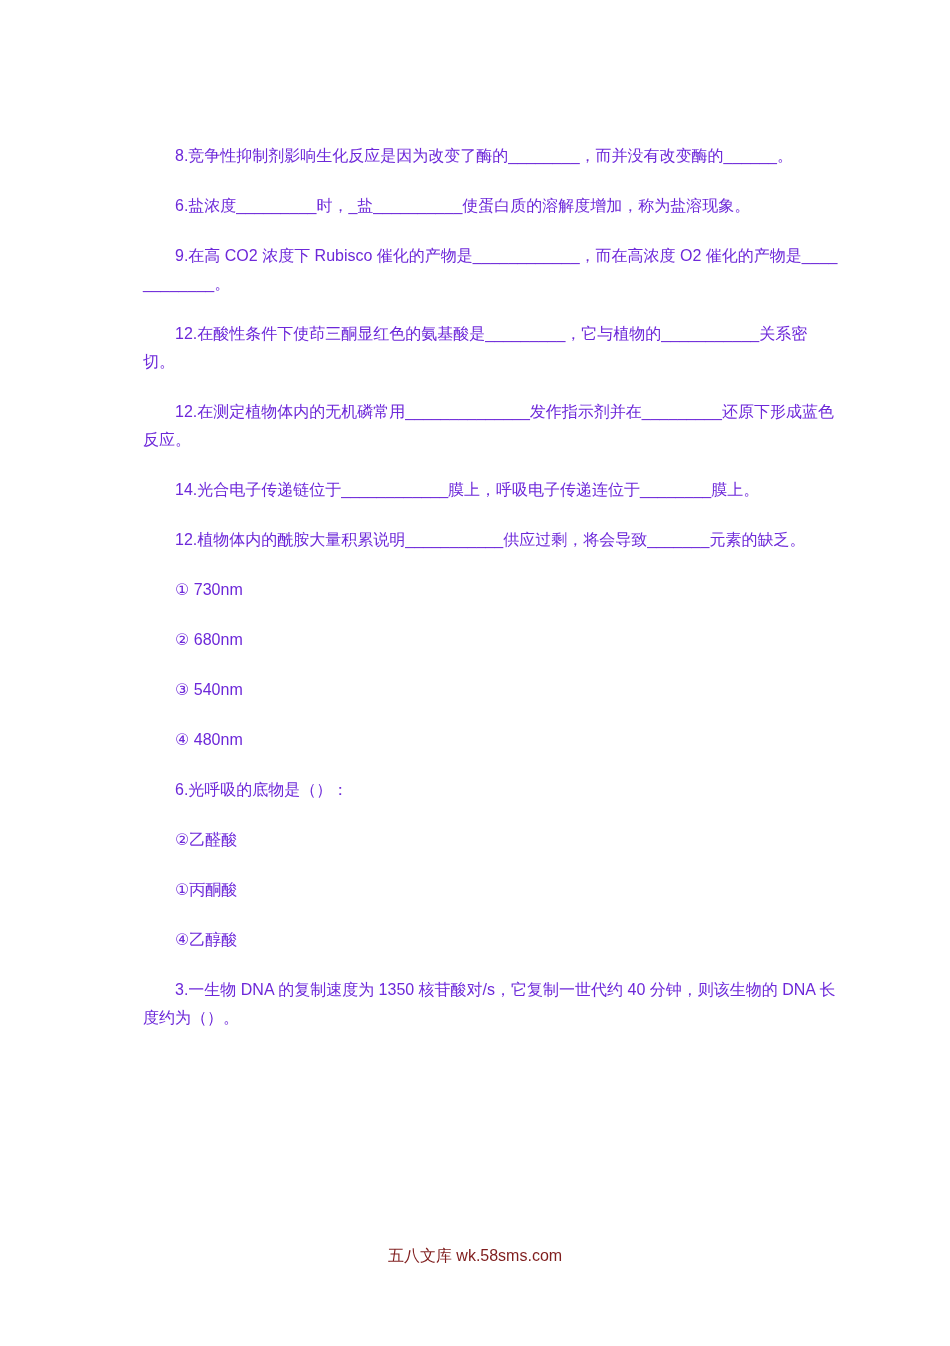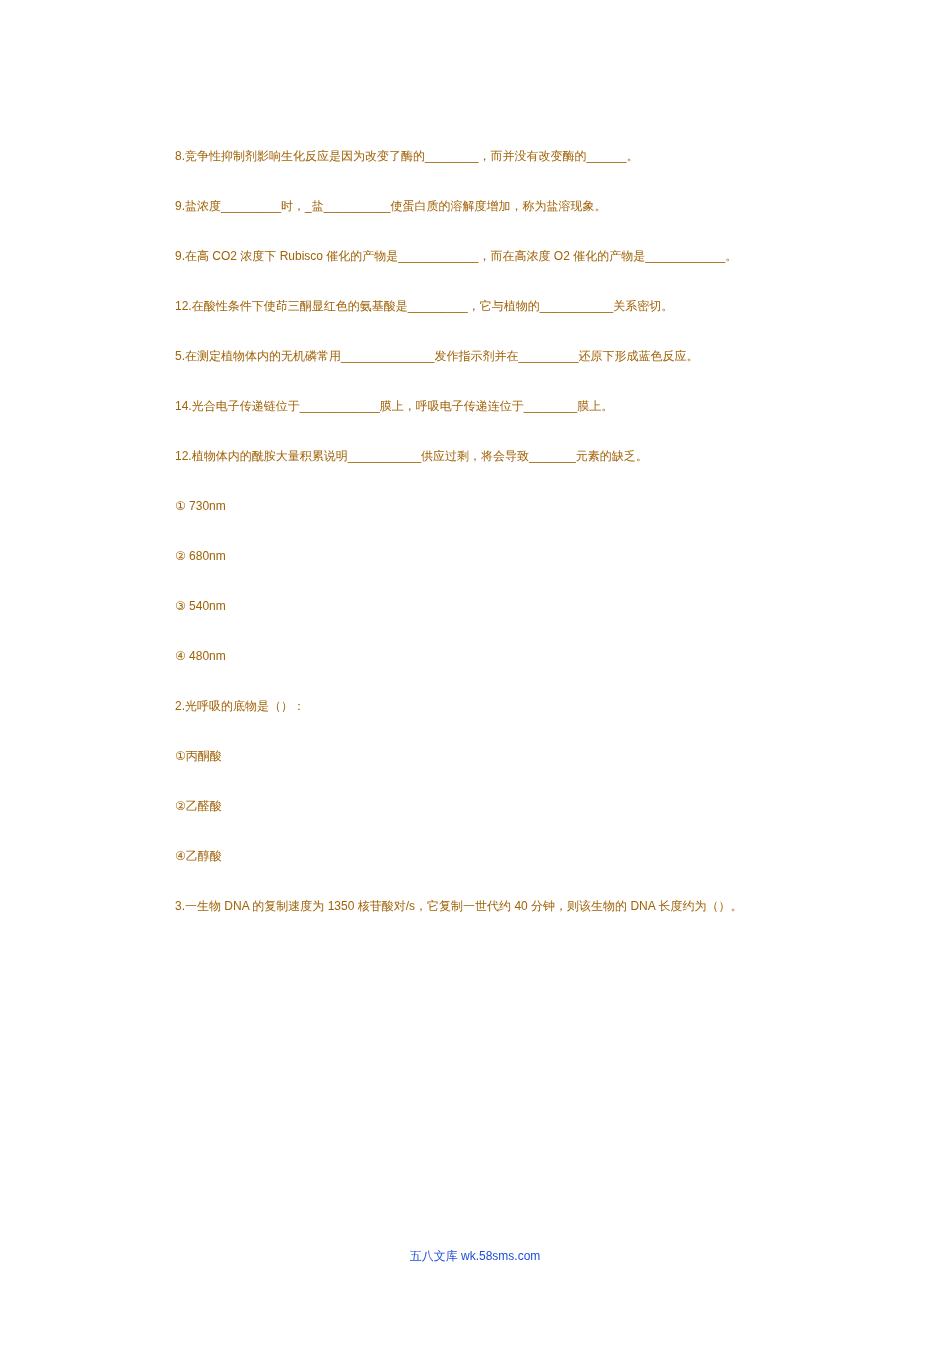--- a/index.html
+++ b/index.html
@@ -16,55 +16,55 @@
     overflow: hidden;
   }
   .doc {
     position: absolute;
     top: 142px;
     left: 143px;
     width: 695px;
   }
   .para {
     margin: 0 0 22px 0;
-    font-size: 12px;
+    font-size: 16px;
     line-height: 28px;
     text-indent: 32px;
-    color: #a16207;
+    color: #6d28d9;
     word-break: break-all;
     white-space: normal;
   }
   .footer {
     position: absolute;
     top: 1244px;
     left: 0;
     width: 950px;
     text-align: center;
-    font-size: 12px;
+    font-size: 16px;
     line-height: 24px;
-    color: #1d4ed8;
+    color: #7f1d1d;
   }
 </style>
 </head>
 <body>
 
 <main class="doc">
   <p class="para">8.竞争性抑制剂影响生化反应是因为改变了酶的________，而并没有改变酶的______。</p>
-  <p class="para">9.盐浓度_________时，_盐__________使蛋白质的溶解度增加，称为盐溶现象。</p>
+  <p class="para">6.盐浓度_________时，_盐__________使蛋白质的溶解度增加，称为盐溶现象。</p>
   <p class="para">9.在高 CO2 浓度下 Rubisco 催化的产物是____________，而在高浓度 O2 催化的产物是____________。</p>
   <p class="para">12.在酸性条件下使茚三酮显红色的氨基酸是_________，它与植物的___________关系密切。</p>
-  <p class="para">5.在测定植物体内的无机磷常用______________发作指示剂并在_________还原下形成蓝色反应。</p>
+  <p class="para">12.在测定植物体内的无机磷常用______________发作指示剂并在_________还原下形成蓝色反应。</p>
   <p class="para">14.光合电子传递链位于____________膜上，呼吸电子传递连位于________膜上。</p>
   <p class="para">12.植物体内的酰胺大量积累说明___________供应过剩，将会导致_______元素的缺乏。</p>
   <p class="para">① 730nm</p>
   <p class="para">② 680nm</p>
   <p class="para">③ 540nm</p>
   <p class="para">④ 480nm</p>
-  <p class="para">2.光呼吸的底物是（）：</p>
+  <p class="para">6.光呼吸的底物是（）：</p>
+  <p class="para">②乙醛酸</p>
   <p class="para">①丙酮酸</p>
-  <p class="para">②乙醛酸</p>
   <p class="para">④乙醇酸</p>
   <p class="para">3.一生物 DNA 的复制速度为 1350 核苷酸对/s，它复制一世代约 40 分钟，则该生物的 DNA 长度约为（）。</p>
 </main>
 
 <div class="footer">
   <span>五八文库 wk.58sms.com</span>
 </div>
 
 </body></html>

